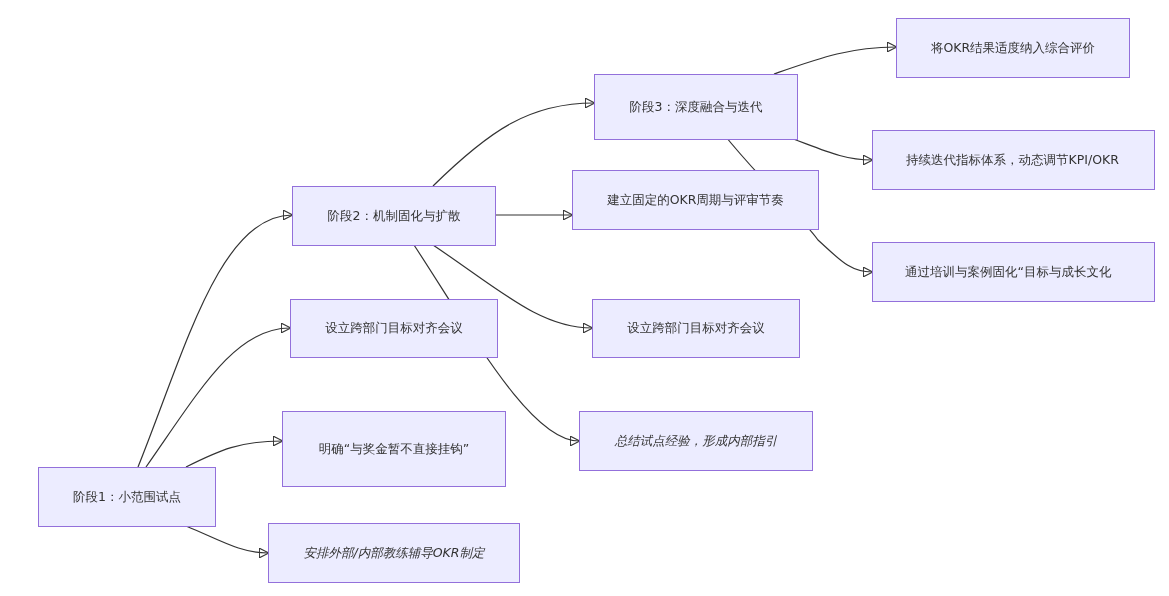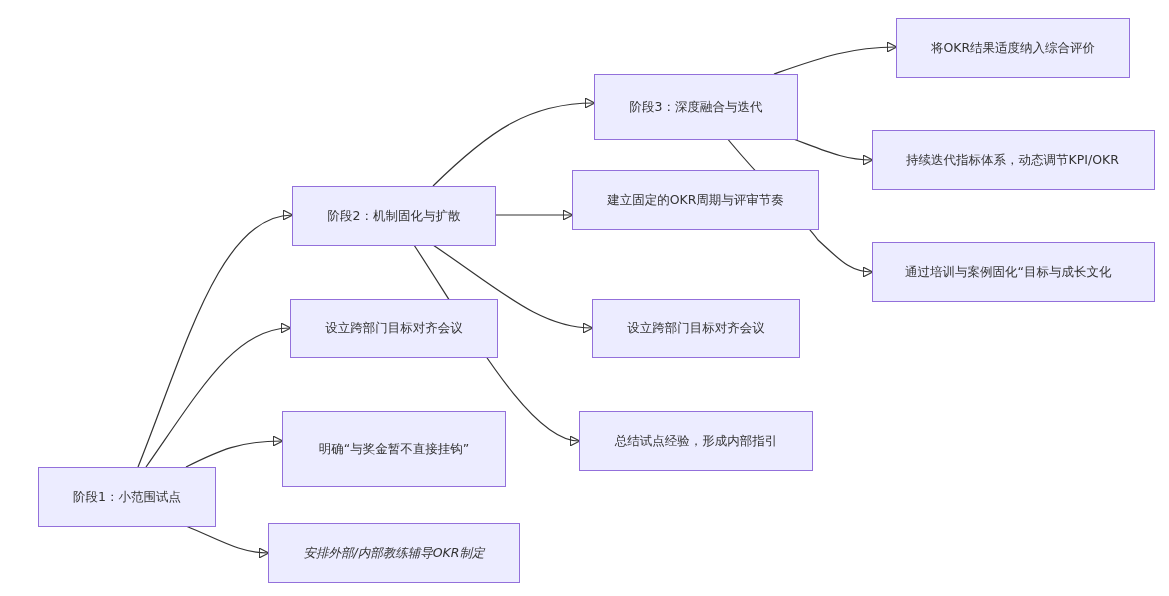--- a/index.html
+++ b/index.html
@@ -10,21 +10,21 @@
   .node { position: absolute; box-sizing: border-box; background: #ECECFF;
           border: 1.5px solid #9370DB; display: flex; align-items: center;
           justify-content: center; color: #333333; font-size: 12.5px;
           white-space: nowrap; overflow: hidden; }
   .node span { display: block; }
   #s1  { left: 38px;  top: 467px; width: 178px; height: 60px; }
   #n1c { left: 268px; top: 523px; width: 252px; height: 60px; font-style: italic; }
   #n1b { left: 282px; top: 411px; width: 224px; height: 76px; }
   #n1a { left: 290px; top: 299px; width: 208px; height: 59px; }
   #s2  { left: 292px; top: 186px; width: 204px; height: 60px; }
-  #n2c { left: 579px; top: 411px; width: 234px; height: 60px; }
+  #n2c { left: 579px; top: 411px; width: 234px; height: 60px; font-style: italic; }
   #n2b { left: 592px; top: 299px; width: 208px; height: 59px; }
   #n2a { left: 572px; top: 170px; width: 247px; height: 60px; }
   #s3  { left: 594px; top: 74px;  width: 204px; height: 66px; }
   #n3a { left: 896px; top: 18px;  width: 234px; height: 60px; }
   #n3b { left: 872px; top: 130px; width: 283px; height: 60px; justify-content: flex-start; padding-left: 33px; }
   #n3c { left: 872px; top: 242px; width: 283px; height: 60px; justify-content: flex-start; padding-left: 32px; }
 </style>
 </head>
 <body>
 

